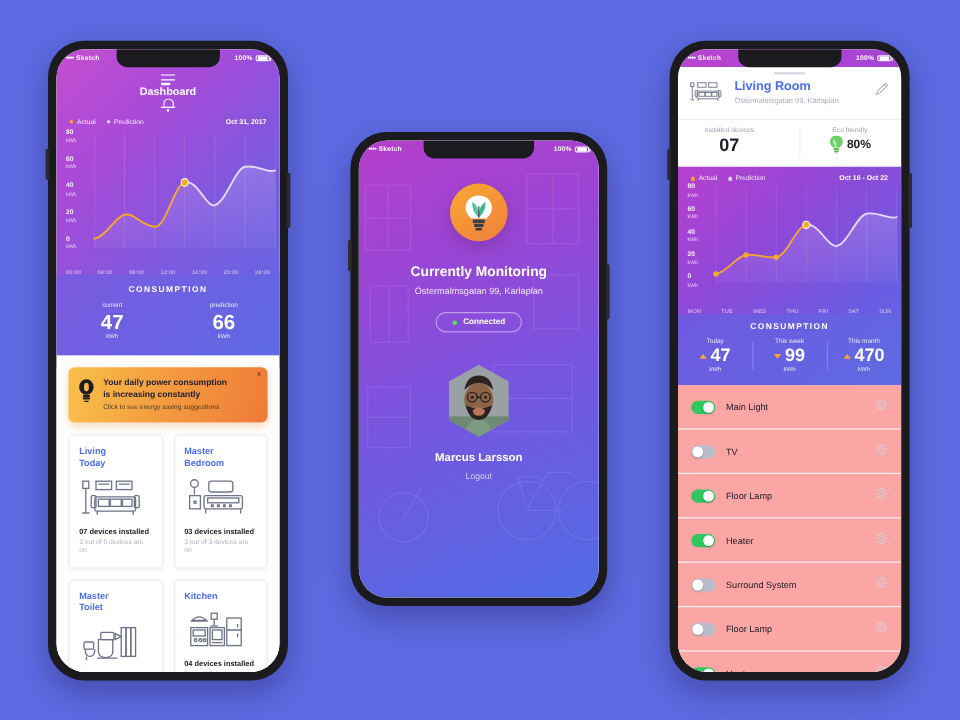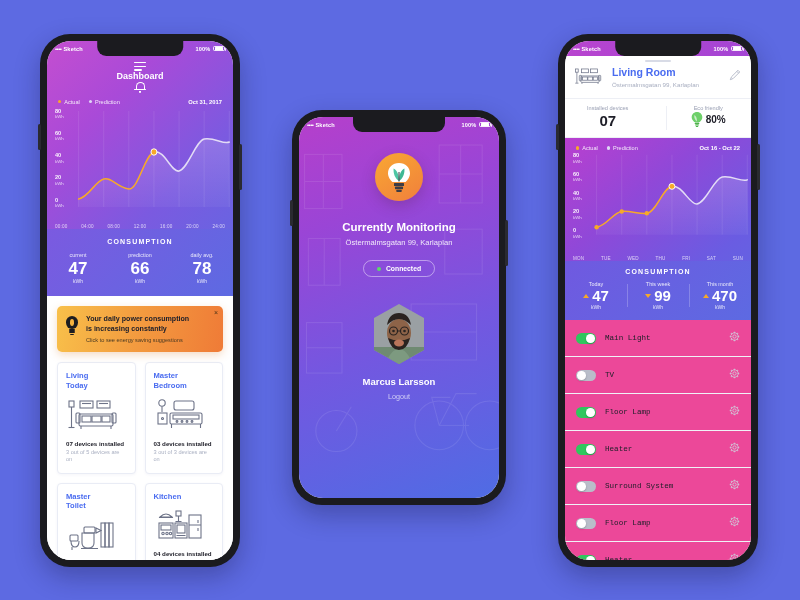--- a/index.html
+++ b/index.html
@@ -184,21 +184,21 @@
   .r-cons-cell { flex: 1; text-align: center; position: relative; }
   .r-cons-cell + .r-cons-cell::before { content:""; position:absolute; left:0; top:3px;
         bottom:3px; width:.7px; background: rgba(255,255,255,.22); }
   .r-cons-valrow { display: flex; align-items: center; justify-content: center; gap: 3px; }
   .arrow { width: 0; height: 0; border-left: 3.6px solid transparent;
            border-right: 3.6px solid transparent; }
   .arrow.up { border-bottom: 4.6px solid #f7a928; }
   .arrow.down { border-top: 4.6px solid #f7a928; }
   .r-cons-val { font-size: 15px; color: #fff; font-weight: bold; line-height: 1.15; }
 
-  .device-list { background: #ec4899; font-family: Liberation Mono, monospace; }
+  .device-list { background: #fca5a5; }
   .device { display: flex; align-items: center; gap: 9px; padding: 9px 11px;
             border-bottom: .8px solid #f0f2f7; cursor: pointer; }
   .toggle { flex: 0 0 auto; width: 20px; height: 11px; border-radius: 7px;
             background: #b9bdc9; position: relative; cursor: pointer; }
   .toggle.on { background: #30c75e; }
   .toggle i { position: absolute; top: 1.2px; left: 1.2px; width: 8.6px; height: 8.6px;
               border-radius: 50%; background: #fff; box-shadow: 0 1px 2px rgba(0,0,0,.22); }
   .toggle.on i { left: auto; right: 1.2px; }
   .device-name { flex: 1; font-size: 7.6px; color: #20202a; }
   .gear { flex: 0 0 auto; cursor: pointer; }
@@ -313,25 +313,20 @@
           <div class="cons-title">CONSUMPTION</div>
           <div class="cons-row">
             <div class="cons-cell">
               <div class="cons-lab">current</div>
               <div class="cons-val">47</div>
               <div class="cons-unit">kWh</div>
             </div>
             <div class="cons-cell">
               <div class="cons-lab">prediction</div>
               <div class="cons-val">66</div>
-              <div class="cons-unit">kWh</div>
-            </div>
-            <div class="cons-cell">
-              <div class="cons-lab">daily avg.</div>
-              <div class="cons-val">78</div>
               <div class="cons-unit">kWh</div>
             </div>
           </div>
         </div>
       </div>
 
       <div class="left-body">
         <div class="alert">
           <div class="alert-close">×</div>
           <div class="bulb-ico">

